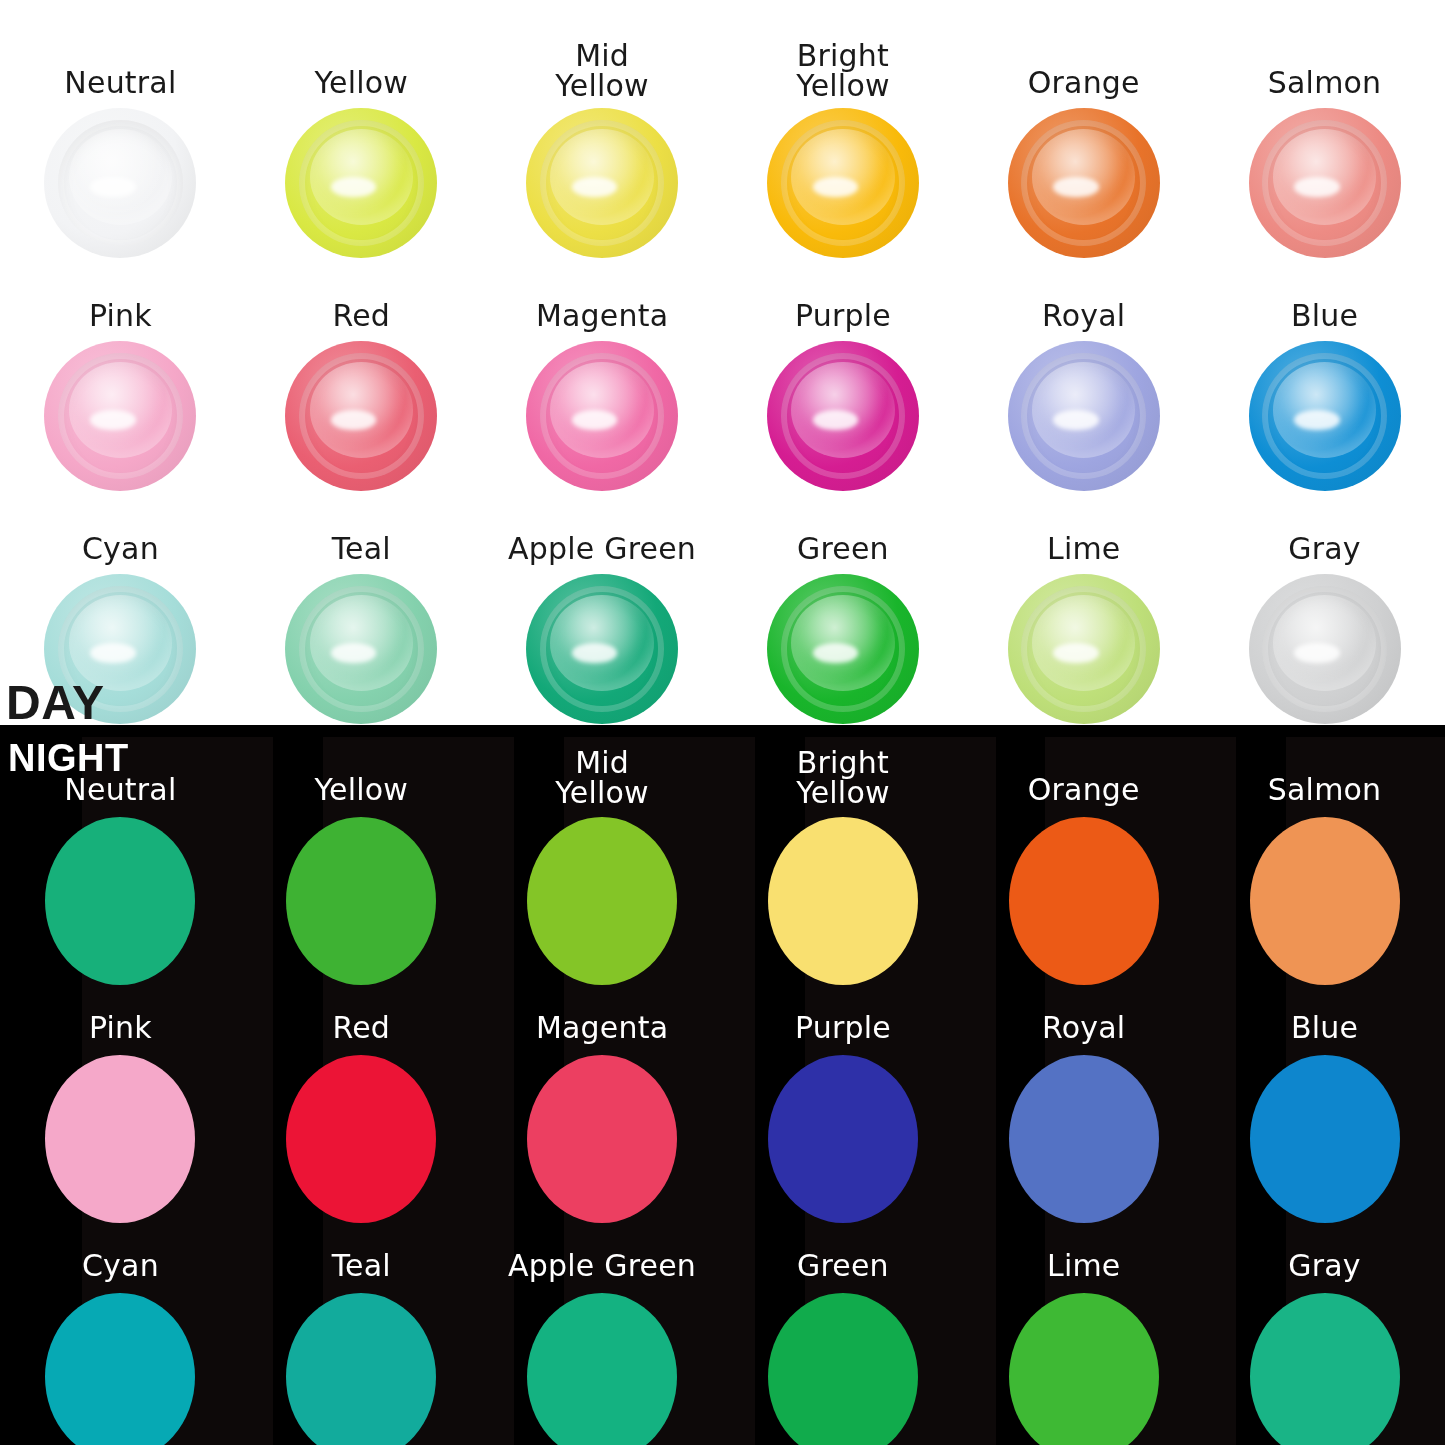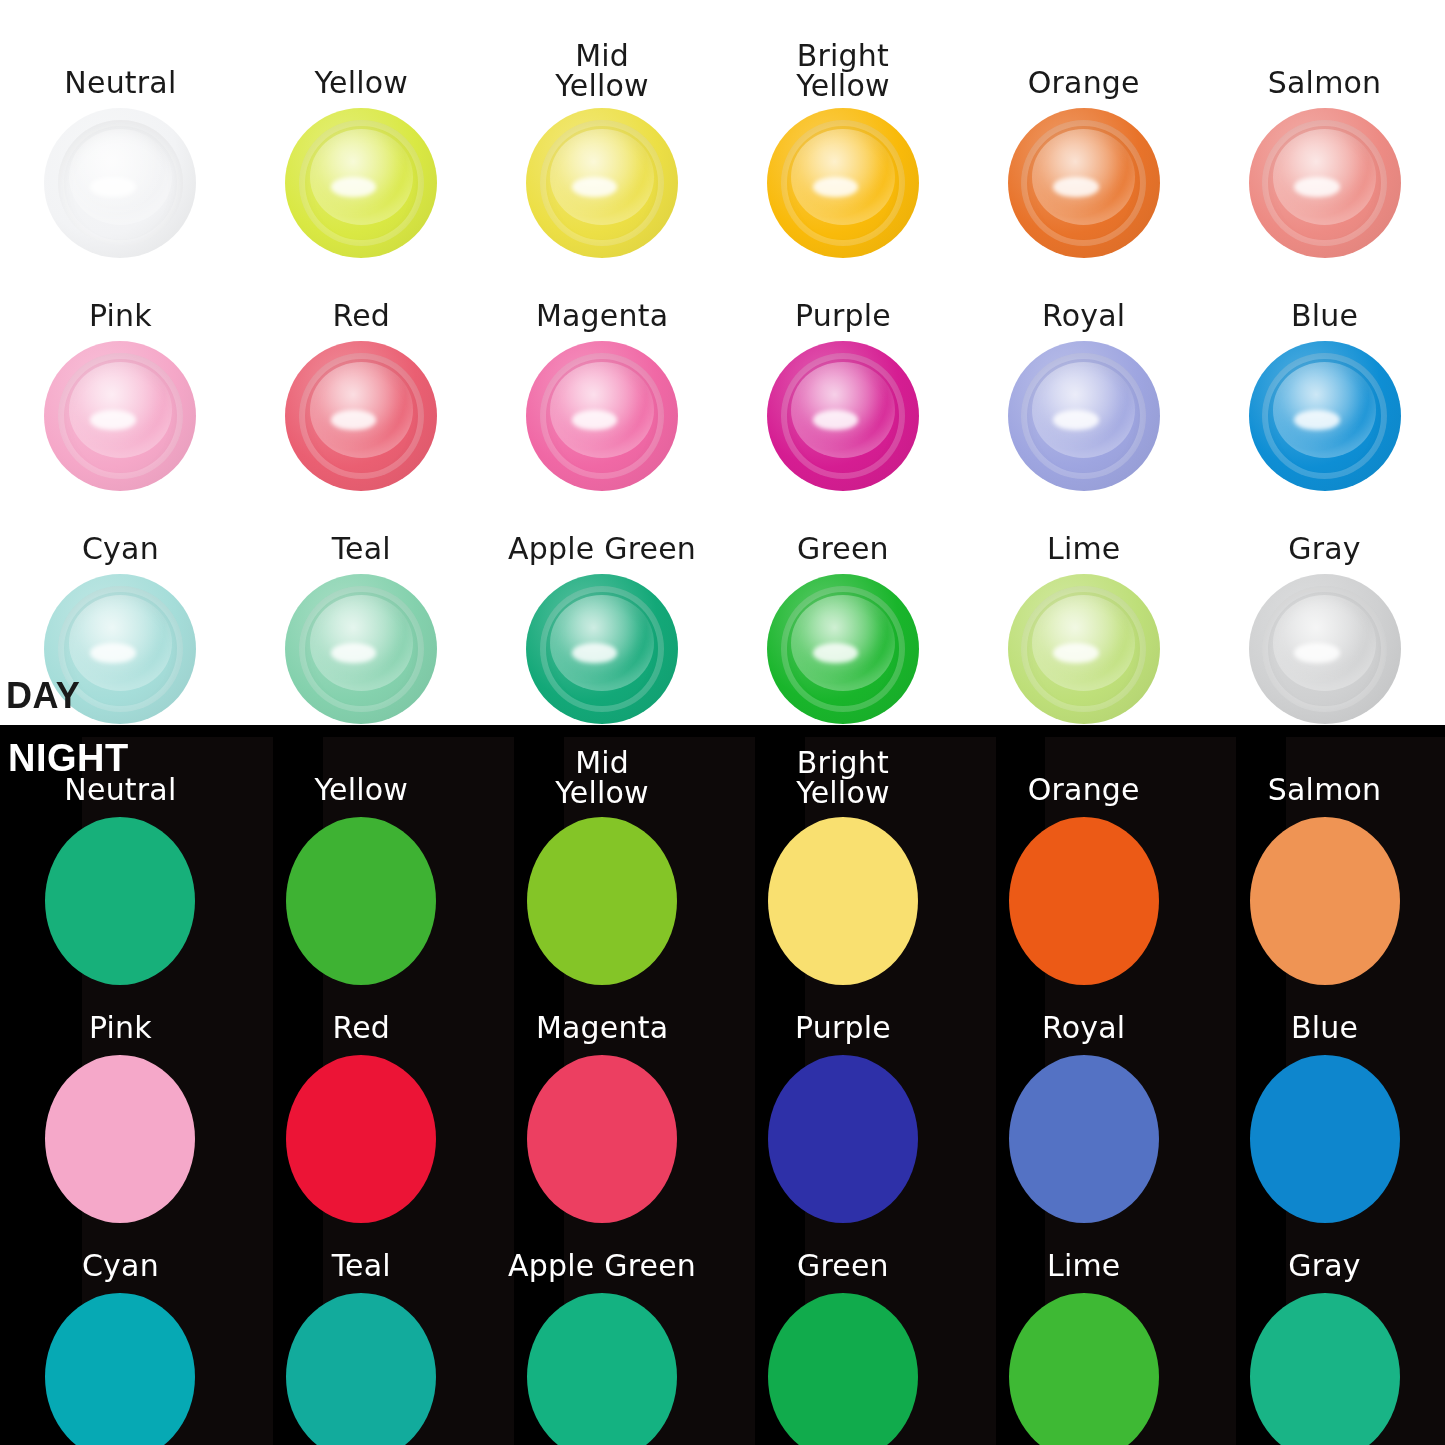--- a/index.html
+++ b/index.html
@@ -117,21 +117,21 @@
   .glow-wrap{
     position:relative;width:150px;height:168px;margin-top:8px;
   }
   .glow{
     position:absolute;inset:0;border-radius:50%;
   }
 
   
   .day-tag{
     position:absolute;left:6px;top:675px;
-    font-size:36px;font-weight:bold;color:#1a1a1a;
+    font-size:48px;font-weight:bold;color:#1a1a1a;
     font-family:"Liberation Sans", sans-serif;
     letter-spacing:.5px;
     z-index:20;
   }
   .night-tag{
     position:absolute;left:8px;top:737px;
     font-size:38px;font-weight:bold;color:#ffffff;
     font-family:"Liberation Sans", sans-serif;
     letter-spacing:.5px;
     z-index:20;

